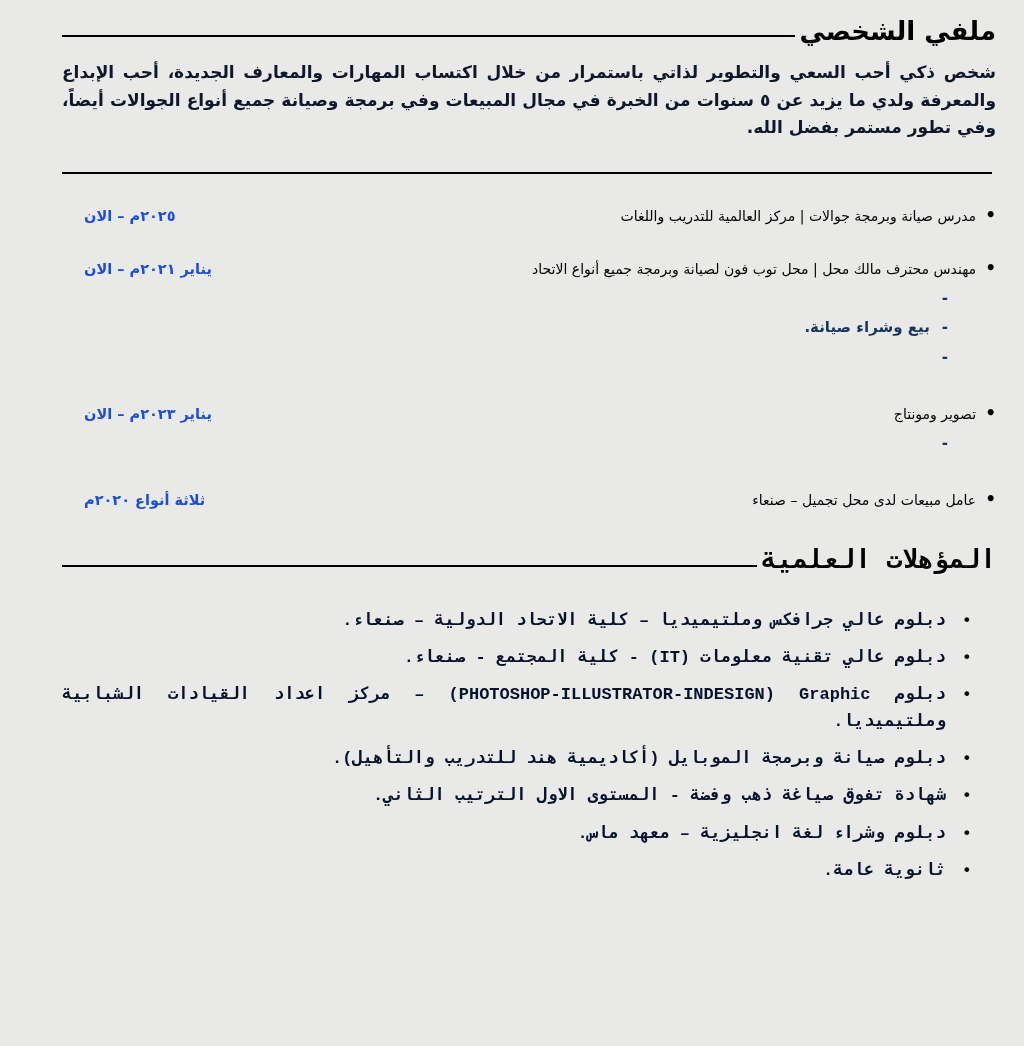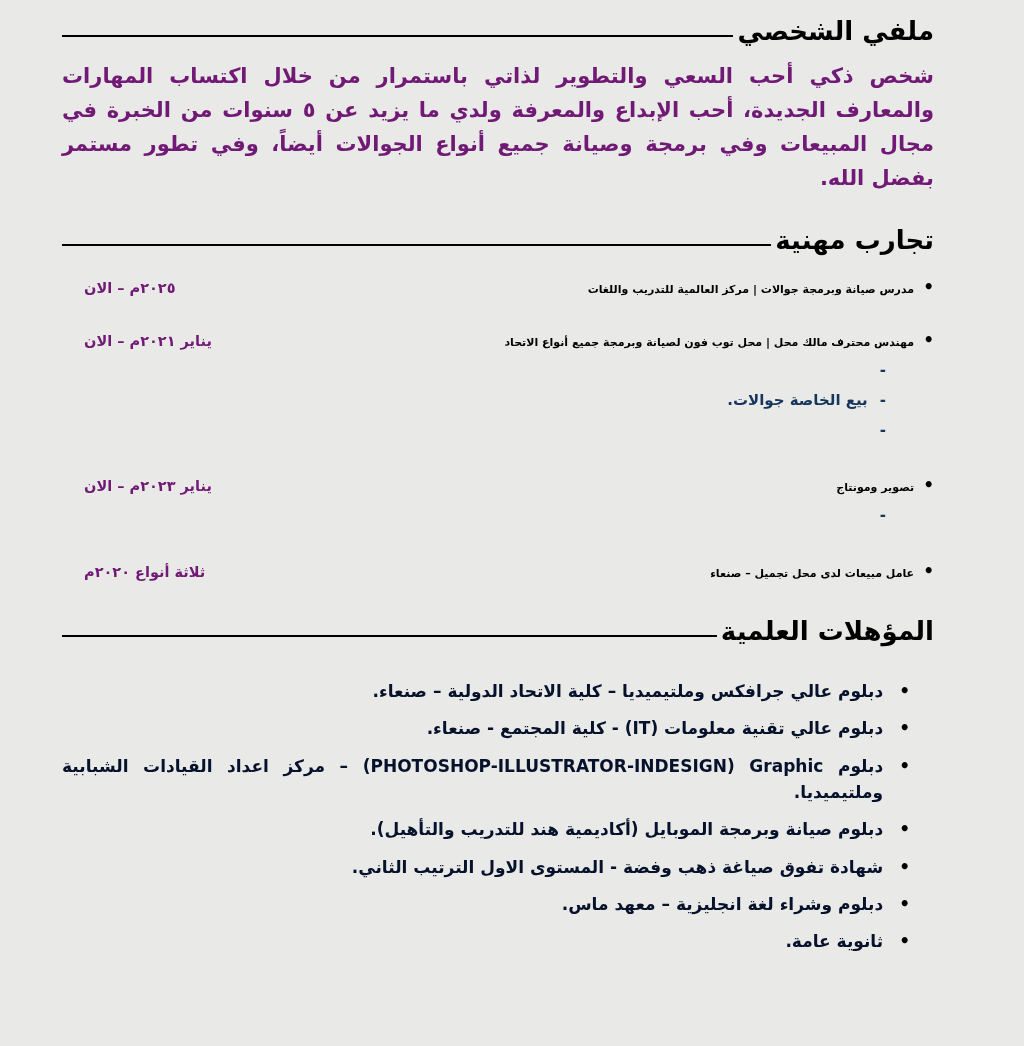--- a/index.html
+++ b/index.html
@@ -5,59 +5,59 @@
   * { margin: 0; padding: 0; box-sizing: border-box; }
   html, body { width: 1024px; }
   body {
     height: 1046px;
     background: #e9e9e8;
     color: #0a0a0a;
     font-family: "DejaVu Sans", sans-serif;
     overflow: hidden;
     direction: rtl;
   }
-  .page { width: 100%; height: 100%; padding: 16px 90px 0 62px; }
+  .page { width: 100%; height: 100%; padding: 16px 28px 0 62px; }
 
   
   .sec-head { display: flex; align-items: flex-end; }
   .sec-title {
     font-size: 26px;
     font-weight: bold;
     white-space: nowrap;
     color: #000;
     letter-spacing: 0.2px;
   }
   .rule { flex: 1; border-bottom: 2.5px solid #000; margin-bottom: 9px; margin-right: 4px; }
 
   .summary {
     margin-top: 13px;
-    font-size: 21px;
+    font-size: 17px;
     font-weight: bold;
     line-height: 1.62;
     text-align: justify;
-    color: #701a75;
+    color: #0f172a;
   }
 
   .experience-sec { margin-top: 30px; }
   .exp-list { margin-top: 24px; }
   .exp-item { margin-bottom: 36px; }
   .exp-row { display: flex; justify-content: space-between; align-items: baseline; }
   .exp-title-wrap { display: flex; gap: 9px; align-items: baseline; }
   .bullet { font-size: 17px; font-weight: bold; color: #000; line-height: 1; }
-  .exp-title { font-size: 11px; font-weight: bold; color: #000; }
-  .exp-date { font-size: 14.5px; font-weight: bold; white-space: nowrap; margin-left: 22px; color: #701a75; }
+  .exp-title { font-size: 14px; font-weight: normal; color: #000; }
+  .exp-date { font-size: 14.5px; font-weight: bold; white-space: nowrap; margin-left: 22px; color: #1d4ed8; }
   .exp-details { margin-top: 11px; margin-right: 48px; list-style: none; }
   .exp-details li {
     display: flex; gap: 12px; align-items: baseline;
     font-size: 15px; font-weight: bold; color: #17365d;
     margin-bottom: 8px; line-height: 1.45;
   }
   .dash { font-weight: bold; color: #17365d; }
 
-  .education-sec { margin-top: 28px; }
+  .education-sec { margin-top: 28px; font-family: Liberation Mono, monospace; }
   .edu-list { margin-top: 32px; list-style: none; padding-right: 24px; }
   .edu-list li {
     display: flex; gap: 16px; align-items: baseline;
     font-size: 17px; font-weight: bold; color: #06122b;
     margin-bottom: 11px; line-height: 1.55;
   }
   .edu-text { flex: 1; text-align: justify; }
 </style>
 </head>
 <body>
@@ -67,21 +67,20 @@
   <section class="profile-sec">
     <div class="sec-head">
       <h1 class="sec-title">ملفي الشخصي</h1>
       <div class="rule"></div>
     </div>
     <p class="summary">شخص ذكي أحب السعي والتطوير لذاتي باستمرار من خلال اكتساب المهارات والمعارف الجديدة، أحب الإبداع والمعرفة ولدي ما يزيد عن ٥ سنوات من الخبرة في مجال المبيعات وفي برمجة وصيانة جميع أنواع الجوالات أيضاً، وفي تطور مستمر بفضل الله.</p>
   </section>
 
   <section class="experience-sec">
     <div class="sec-head">
-      <h1 class="sec-title">تجارب مهنية</h1>
       <div class="rule"></div>
     </div>
 
     <div class="exp-list">
 
       <div class="exp-item">
         <div class="exp-row">
           <div class="exp-title-wrap">
             <span class="bullet">•</span>
             <span class="exp-title">مدرس صيانة وبرمجة جوالات | مركز العالمية للتدريب واللغات</span>
@@ -97,21 +96,21 @@
             <span class="exp-title">مهندس محترف مالك محل | محل توب فون لصيانة وبرمجة جميع أنواع الاتحاد</span>
           </div>
           <span class="exp-date">يناير ٢٠٢١م – الان</span>
         </div>
         <ul class="exp-details">
           <li>
             <span class="dash">-</span>
           </li>
           <li>
             <span class="dash">-</span>
-            <span>بيع الخاصة جوالات.</span>
+            <span>بيع وشراء صيانة.</span>
           </li>
           <li>
             <span class="dash">-</span>
           </li>
         </ul>
       </div>
 
       <div class="exp-item">
         <div class="exp-row">
           <div class="exp-title-wrap">

